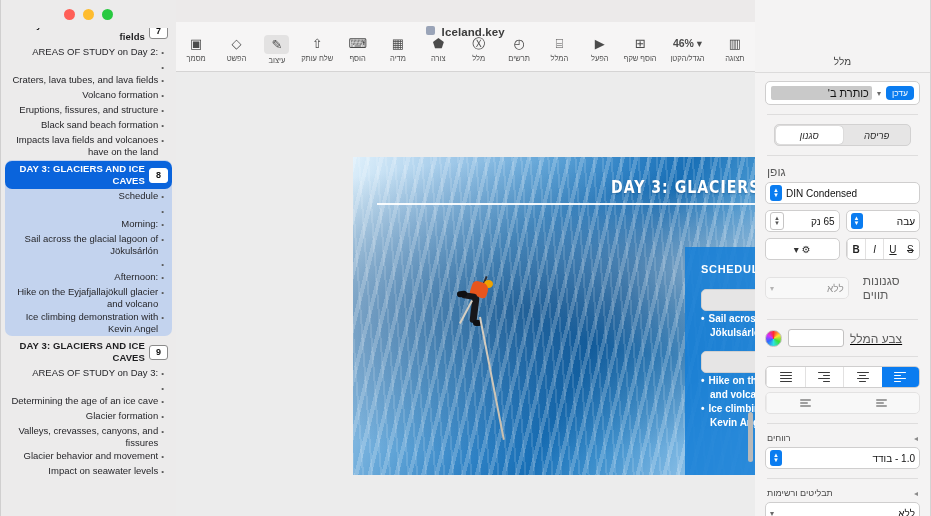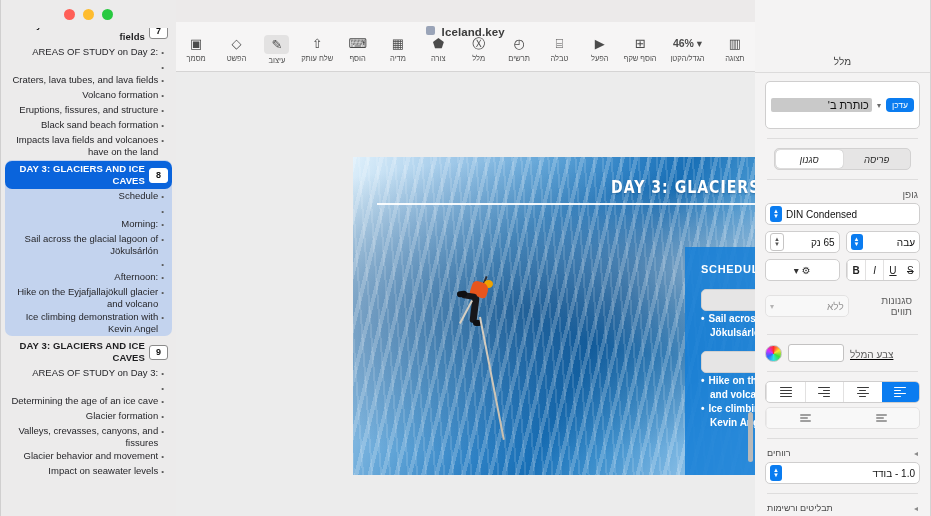--- a/index.html
+++ b/index.html
@@ -112,34 +112,34 @@
   .vthumb{position:absolute;left:0;top:250px;width:5px;height:50px;background:#b9b9b9;border-radius:3px;}
 
   
   .inspector{width:176px;height:516px;background:#f4f3f3;border-right:1px solid #d4d3d3;
              box-sizing:border-box;direction:rtl;overflow:hidden;}
   .insp-tab{height:22px;margin-top:50px;border-bottom:1px solid #dcdbdb;
             display:flex;align-items:center;justify-content:center;
             font-size:10px;color:#3a3a3a;background:#f4f3f3;}
   .ip{padding:8px 10px 0 10px;}
   .style-row{display:flex;flex-direction:row-reverse;align-items:center;gap:5px;
-             background:#fff;border:1px solid #cfcece;border-radius:5px;height:22px;padding:12px 5px;}
+             background:#fff;border:1px solid #cfcece;border-radius:5px;height:22px;padding:0 5px;}
   .style-name{flex:1;text-align:right;font-size:11px;color:#111;background:#c9c9c9;
               border-radius:2px;padding:1px 3px;}
   .chev{font-size:8px;color:#6a6a6a;}
   .btn-upd{background:#0a7cf0;color:#fff;font-size:8.5px;border-radius:4px;
            padding:2px 6px;line-height:10px;}
   .hr{height:1px;background:#dedddd;margin:9px 2px;}
   .seg{display:flex;flex-direction:row-reverse;height:20px;border-radius:5px;
        background:#e6e5e5;overflow:hidden;border:1px solid #d2d1d1;width:135px;margin:0 auto;}
   .seg div{flex:1;display:flex;align-items:center;justify-content:center;
            font-size:9.5px;color:#2b2b2b;font-style:italic;}
   .seg div.on{background:#fff;border-radius:4px;margin:1px;
               box-shadow:0 0 1px rgba(0,0,0,.35);}
-  .lbl-r{font-size:10px;color:#5c5c5c;text-align:right;margin:2px 2px 3px 2px;}
+  .lbl-r{font-size:12px;color:#5c5c5c;text-align:left;margin:2px 2px 3px 2px;}
   .field{display:flex;flex-direction:row-reverse;align-items:center;height:20px;
          background:#fff;border:1px solid #cfcece;border-radius:5px;padding:0 4px;gap:4px;}
   .field .val{flex:1;text-align:right;font-size:10px;color:#111;}
   .stepper{width:12px;height:16px;border-radius:3px;background:#0a7cf0;color:#fff;
            font-size:6px;display:flex;flex-direction:column;align-items:center;
            justify-content:center;line-height:5px;}
   .stepper.gray{background:#fff;border:1px solid #c6c5c5;color:#555;}
   .row2{display:flex;flex-direction:row-reverse;gap:6px;margin-top:6px;}
   .row2 > *{flex:1;}
   .bis{display:flex;flex-direction:row-reverse;height:20px;background:#fff;
@@ -332,21 +332,21 @@
           <div class="tb">
             <div class="ico">Ⓧ</div>
             <div class="lbl">מלל</div>
           </div>
           <div class="tb">
             <div class="ico">◴</div>
             <div class="lbl">תרשים</div>
           </div>
           <div class="tb">
             <div class="ico">⌸</div>
-            <div class="lbl">טבלה</div>
+            <div class="lbl">המלל</div>
           </div>
           <div class="spacer"></div>
           <div class="tb">
             <div class="ico">▶</div>
             <div class="lbl">הפעל</div>
           </div>
           <div class="spacer"></div>
           <div class="tb">
             <div class="ico">⊞</div>
             <div class="lbl">הוסף שקף</div>

